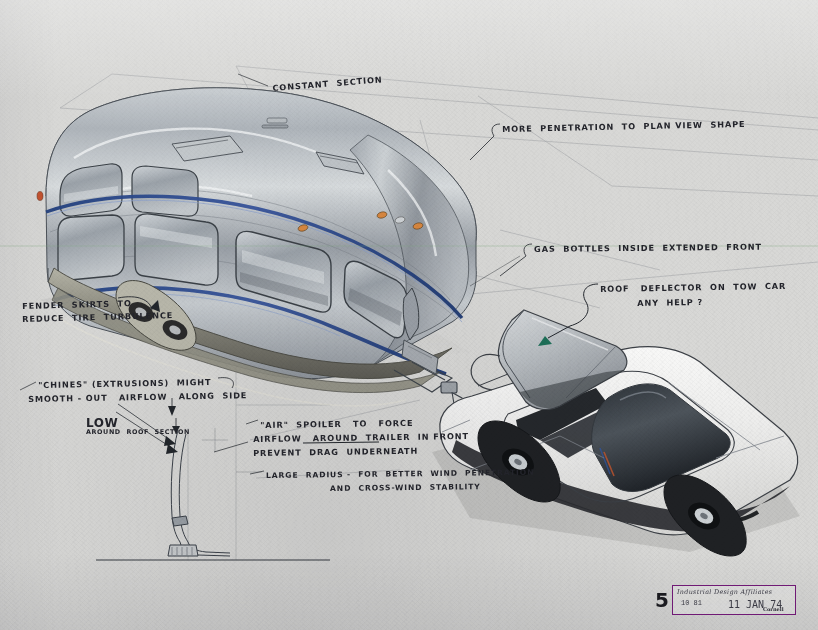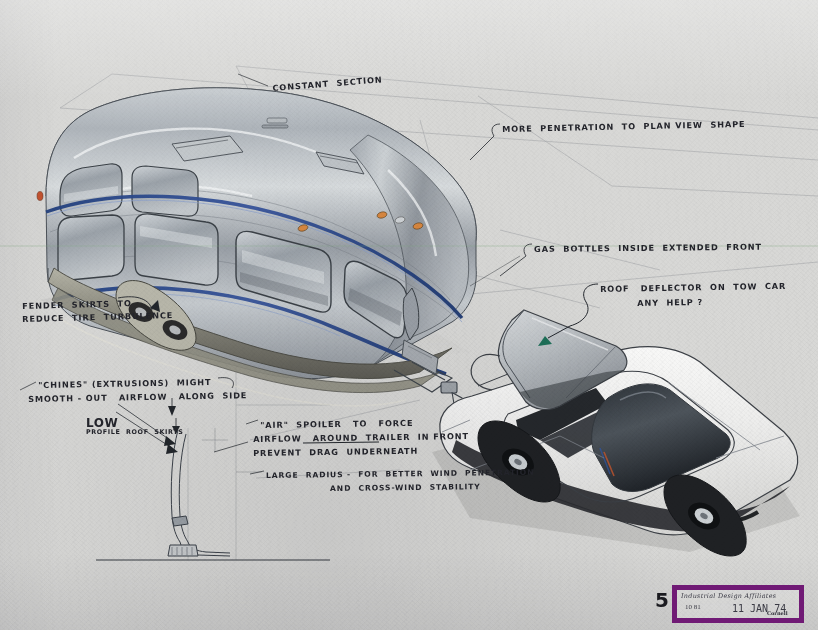--- a/index.html
+++ b/index.html
@@ -38,25 +38,25 @@
   }
   .tb{
     position:absolute;z-index:5;
   }
   .tb-num{
     position:absolute;left:655px;top:588px;font-family:"DejaVu Sans",sans-serif;
     font-size:20px;font-weight:700;color:#1b1b20;
   }
   .tb-box{
     position:absolute;left:672px;top:585px;width:122px;height:28px;
-    border:5px solid #701a75;background:rgba(255,255,255,.18);
+    border:1px solid #701a75;background:rgba(255,255,255,.18);
   }
   .tb-t{position:absolute;font-family:"DejaVu Serif",serif;color:#3a3a44;}
   .tb-title{left:4px;top:2px;font-size:6.4px;font-style:italic;letter-spacing:.3px;}
-  .tb-a{left:8px;top:13px;font-size:7px;font-family:Liberation Serif, serif;}
+  .tb-a{left:8px;top:13px;font-size:7px;font-family:Liberation Mono, monospace;}
   .tb-b{left:55px;top:13px;font-size:10px;font-family:"DejaVu Sans Mono",monospace;}
   .tb-sig{left:90px;top:20px;font-size:5px;font-weight:700;color:#2a2a33;}
 </style>
 </head>
 <body>
 
 <div id="sheet">
 
   <svg class="layer" viewBox="0 0 818 630">
     <defs>
@@ -431,21 +431,21 @@
   <div class="ann" style="left:600px;top:283px;transform:rotate(-1deg)">ROOF   DEFLECTOR  ON  TOW  CAR</div>
   <div class="ann" style="left:637px;top:297px;transform:rotate(-1deg)">ANY  HELP ?</div>
 
   <div class="ann" style="left:22px;top:300px;transform:rotate(-1.5deg)">FENDER  SKIRTS  TO</div>
   <div class="ann" style="left:22px;top:313px;transform:rotate(-1.5deg)">REDUCE  TIRE  TURBULENCE</div>
 
   <div class="ann" style="left:38px;top:379px;transform:rotate(-1deg)">"CHINES" (EXTRUSIONS)  MIGHT</div>
   <div class="ann" style="left:28px;top:393px;transform:rotate(-1deg)">SMOOTH - OUT   AIRFLOW   ALONG  SIDE</div>
 
   <div class="ann" style="left:86px;top:417px;font-size:12px;letter-spacing:.6px">LOW</div>
-  <div class="ann" style="left:86px;top:426px;font-size:6.4px;letter-spacing:.6px">PROFILE  ROOF  SKIRTS</div>
+  <div class="ann" style="left:86px;top:426px;font-size:6.4px;letter-spacing:.6px">AROUND  ROOF  SECTION</div>
 
   <div class="ann" style="left:260px;top:419px;transform:rotate(-0.8deg)">"AIR"  SPOILER   TO   FORCE</div>
   <div class="ann" style="left:253px;top:433px;transform:rotate(-0.8deg)">AIRFLOW   AROUND  TRAILER  IN FRONT</div>
   <div class="ann" style="left:253px;top:447px;transform:rotate(-0.8deg)">PREVENT  DRAG  UNDERNEATH</div>
 
   <div class="ann" style="left:266px;top:470px;transform:rotate(-0.7deg);font-size:7.6px">LARGE  RADIUS -  FOR  BETTER  WIND  PENETRATION</div>
   <div class="ann" style="left:330px;top:483px;transform:rotate(-0.7deg);font-size:7.6px">AND  CROSS-WIND  STABILITY</div>
 
   <div style="position:absolute;left:303px;top:442px;width:76px;height:1px;background:#23272c;z-index:4;transform:rotate(-0.8deg)"></div>
 

